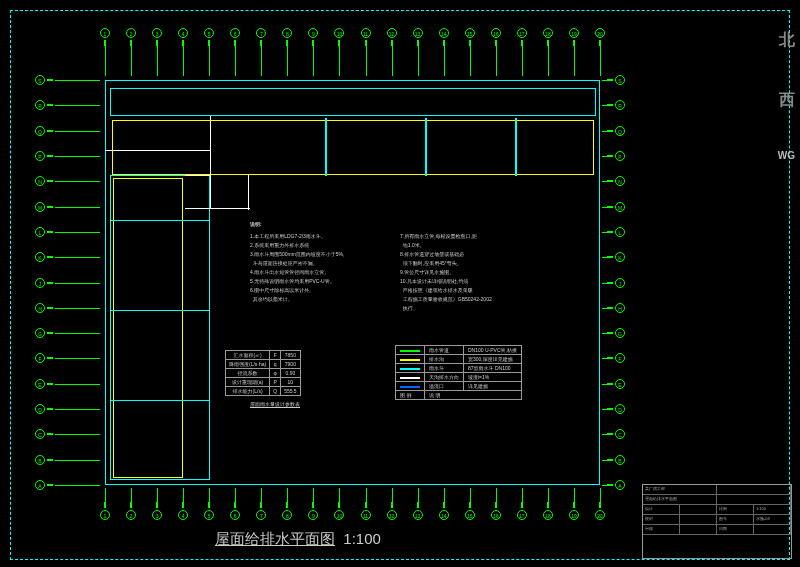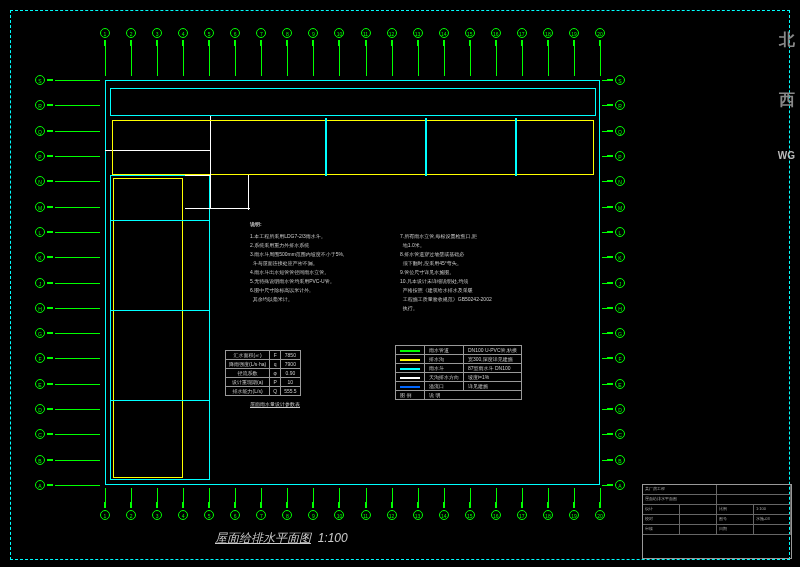--- a/index.html
+++ b/index.html
@@ -118,22 +118,21 @@
   }
   .legend-swatch {
     display: inline-block;
     width: 20px;
     height: 2px;
     vertical-align: middle;
   }
   .scale-label {
     position: absolute;
     color: #ccc;
-    font-size: 12px;
-    font-style: italic;
+    font-size: 15px;
   }
   
   
   .titleblock {
     position: absolute;
     right: 8px; bottom: 8px;
     width: 150px; height: 75px;
     border: 1px solid #999;
     font-size: 4px;
     color: #aaa;

